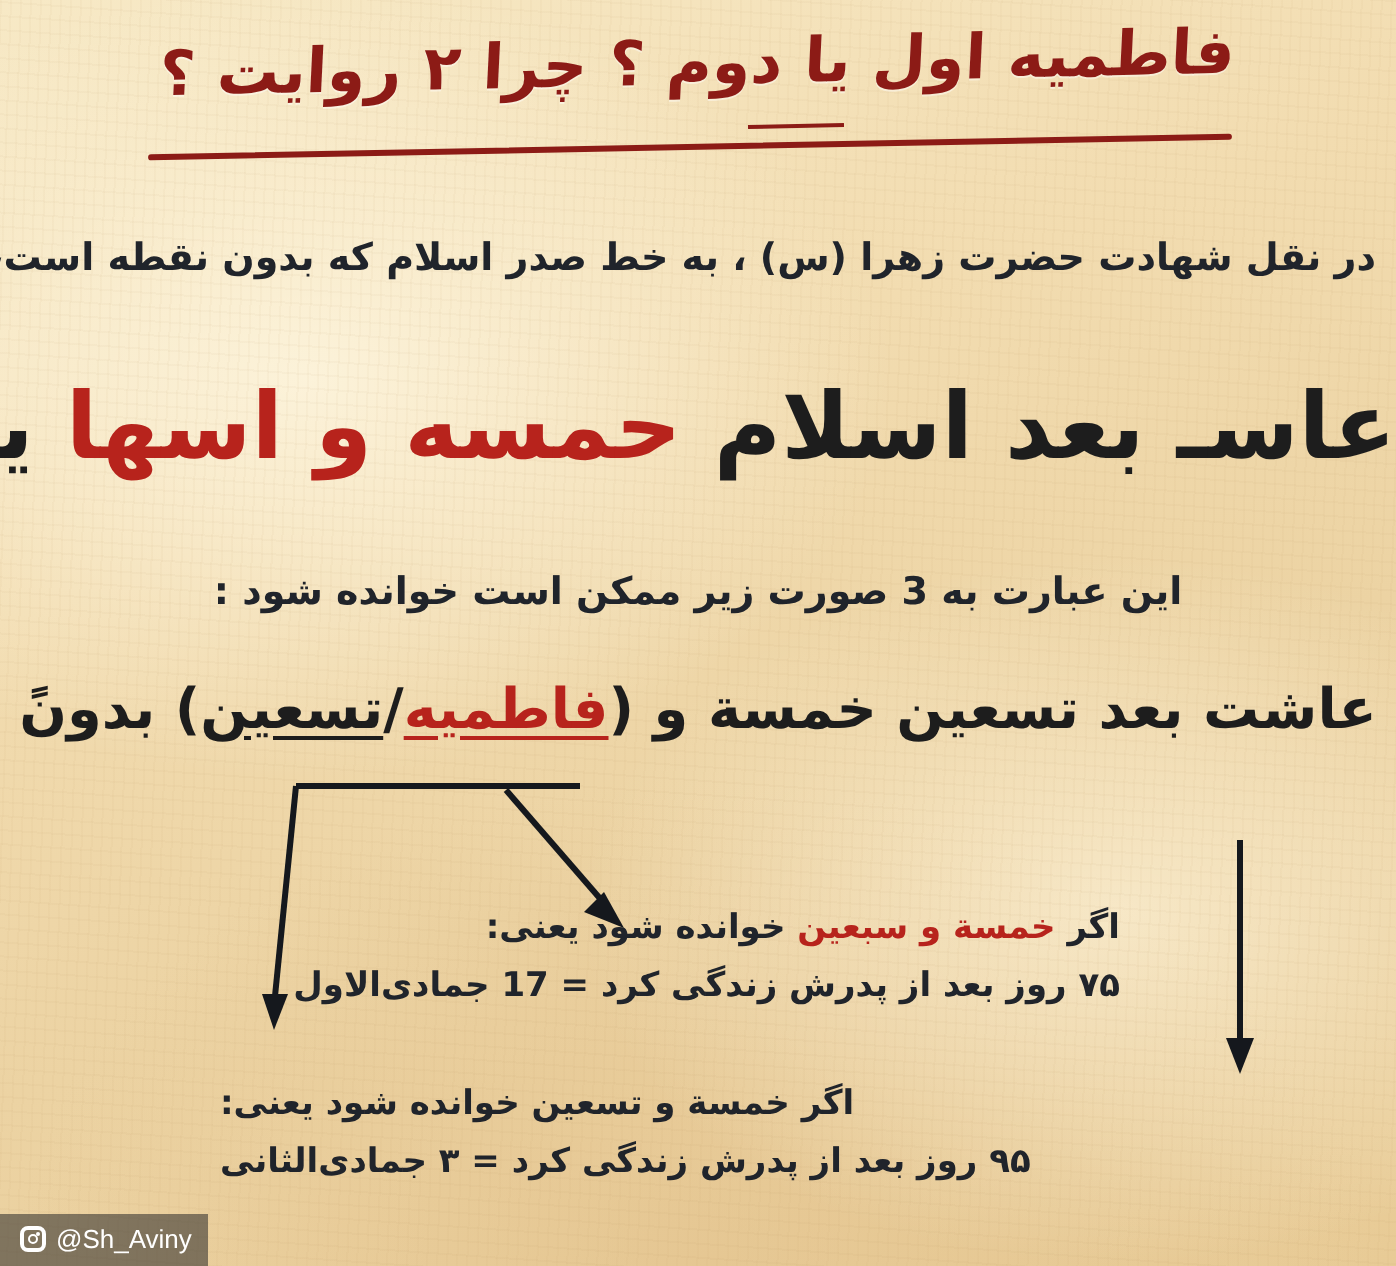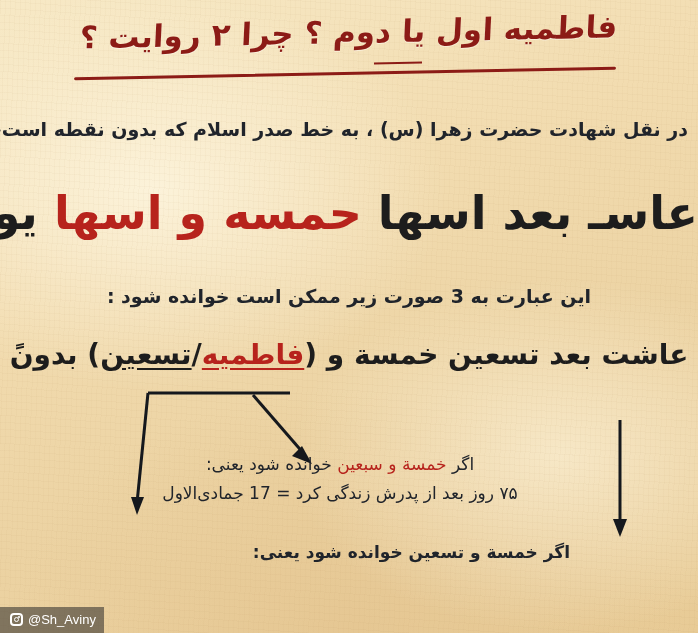--- a/index.html
+++ b/index.html
@@ -123,33 +123,32 @@
     color: #1d1d1d;
     white-space: nowrap;
   }
   .variant-line .red { color: #b7231c; }
   .variant-line .underlined { text-decoration: underline; text-underline-offset: 4px; margin-top: 15px; }
   .block-a {
     position: absolute;
     top: 450px;
     left: 120px;
     width: 440px;
-    text-align: center;
     direction: rtl;
     color: #20242b;
     font-size: 17px;
-    font-weight: normal;
+    font-weight: bold;
     line-height: 1.7;
   }
   .block-b {
     position: absolute;
     top: 538px;
     left: 110px;
     width: 460px;
-    text-align: right;
+    text-align: left;
     direction: rtl;
     color: #20242b;
     font-size: 17px;
     font-weight: bold;
     line-height: 1.7;
   }
   .block-a .red, .block-b .red { color: #b7231c; }
   .arrows {
     position: absolute;
     inset: 0;
@@ -209,21 +208,21 @@
 
   <div class="title-wrap">
     <div class="title">فاطمیه اول یا دوم ؟  چرا ۲ روایت ؟</div>
   </div>
   <div class="underline-1"></div>
   <div class="underline-2"></div>
 
   <div class="line-narration">در نقل شهادت حضرت زهرا (س) ، به خط صدر اسلام که بدون نقطه است، آمده :</div>
 
   <div class="arabic-big">
-    <span>عاسـ بعد اسها </span><span class="red">حمسه و اسها</span><span> یوما</span>
+    <span>عاسـ بعد اسلام </span><span class="red">حمسه و اسها</span><span> یوما</span>
   </div>
 
   <div class="line-question">این عبارت به 3 صورت زیر ممکن است خوانده شود :</div>
 
   <div class="variant-line">
     <span>عاشت بعد تسعین خمسة و (</span><span class="red underlined">فاطمیه</span><span>/</span><span class="underlined">تسعین</span><span>) بدونً</span>
   </div>
 
   <svg class="arrows" width="698" height="633" viewBox="0 0 698 633">
 
@@ -246,19 +245,20 @@
 
   <div class="block-a">
     <div>
       <span>اگر </span><span class="red">خمسة و سبعین</span><span> خوانده شود یعنی:</span>
     </div>
     <div>۷۵ روز بعد از پدرش زندگی کرد = 17 جمادی‌الاول</div>
   </div>
 
   <div class="block-b">
     <div>اگر خمسة و تسعین خوانده شود یعنی:</div>
+    <div>۹۵ روز بعد از پدرش زندگی کرد = ۳ جمادی‌الثانی</div>
   </div>
 
   <div class="handle">
     <span class="ig"></span>
     <span>@Sh_Aviny</span>
   </div>
 </div>
 
 </body></html>

